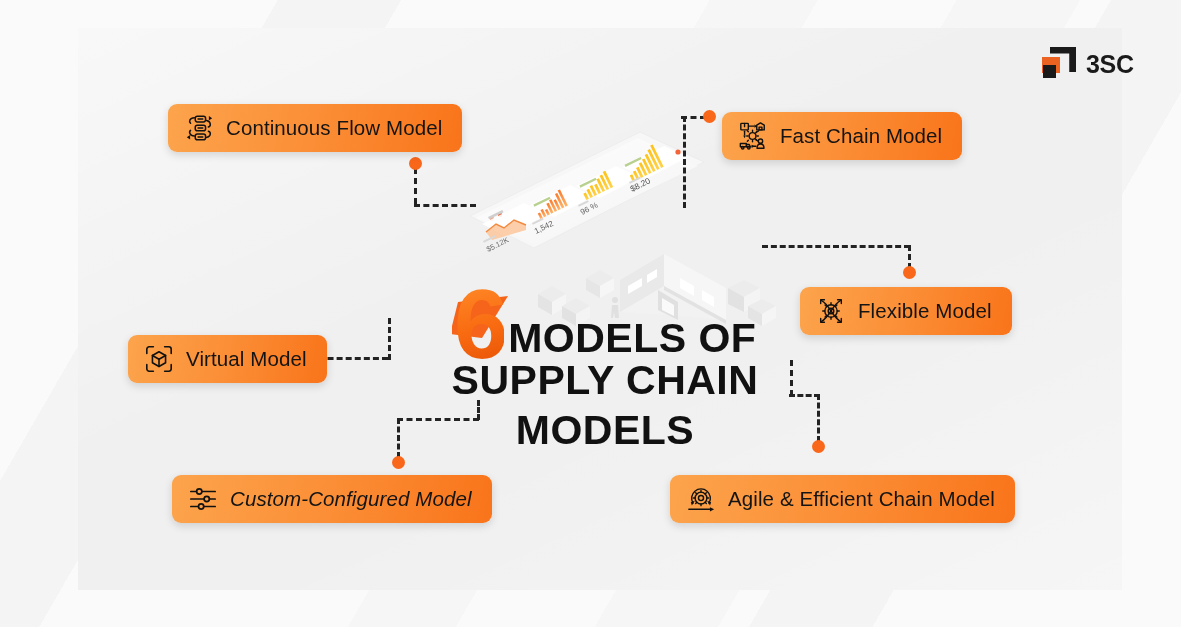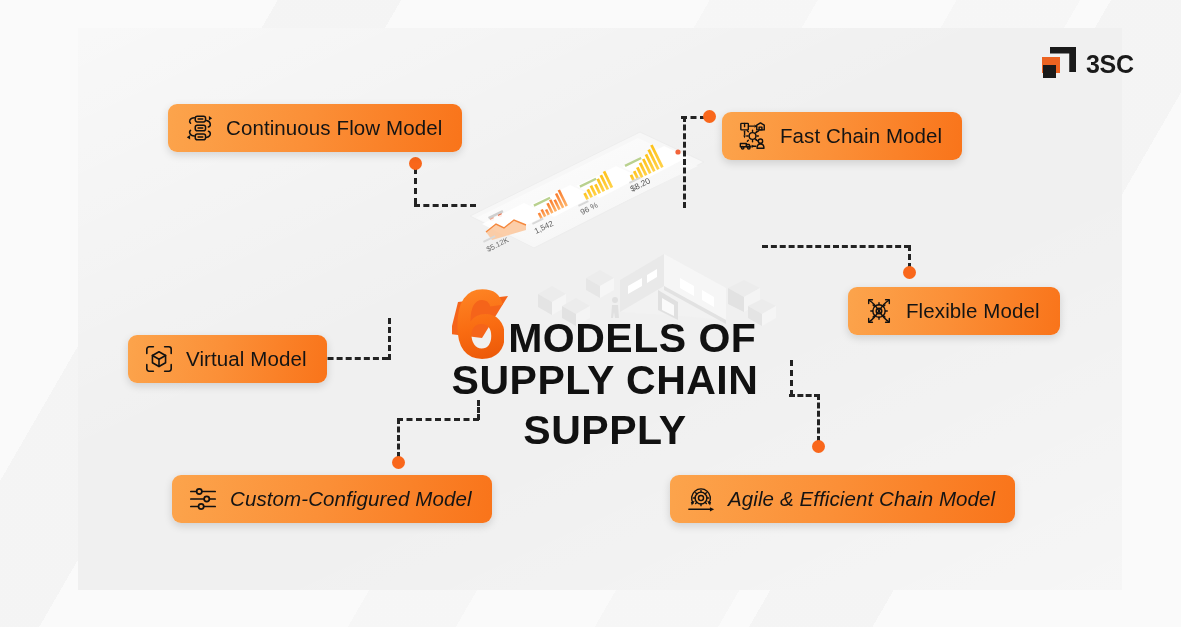--- a/index.html
+++ b/index.html
@@ -158,23 +158,23 @@
     font-weight: 400;
     color: #141414;
     letter-spacing: 0.1px;
   }
   .pill-icon { width: 30px; height: 30px; flex: 0 0 30px; display:block; }
 
   
   #pill-continuous { left: 168px; top: 104px; }
   #pill-fast       { left: 722px; top: 103px; margin-top: 9px; }
   #pill-virtual    { left: 128px; top: 287px; margin-top: 48px; }
-  #pill-flexible   { left: 848px; top: 287px; }
+  #pill-flexible   { left: 800px; top: 287px; }
   #pill-custom     { left: 172px; top: 475px; font-style: italic; }
-  #pill-agile      { left: 670px; top: 475px; font-style: italic; }
+  #pill-agile      { left: 670px; top: 475px; }
   .dot {
     position: absolute;
     width: 13px; height: 13px;
     border-radius: 50%;
     background: #f9671b;
     z-index: 4;
   }
   .dash-h {
     position: absolute;
     height: 0;
@@ -339,21 +339,21 @@
       </g>
     </svg>
   </div>
 
   <div class="title-wrap">
     <div class="title-line1">
       <span class="big-six">6</span>
       <span class="t-types">MODELS OF</span>
     </div>
     <div class="t-line2">SUPPLY CHAIN</div>
-    <div class="t-line3">SUPPLY</div>
+    <div class="t-line3">MODELS</div>
   </div>
 
   <div class="dot" style="left:409px; top:157px;"></div>
   <div class="dash-v" style="left:414px; top:168px; height:36px;"></div>
   <div class="dash-h" style="left:414px; top:204px; width:62px;"></div>
 
   <div class="dot" style="left:703px; top:110px;"></div>
   <div class="dash-h" style="left:681px; top:116px; width:25px;"></div>
   <div class="dash-v" style="left:683px; top:116px; height:92px;"></div>
 

